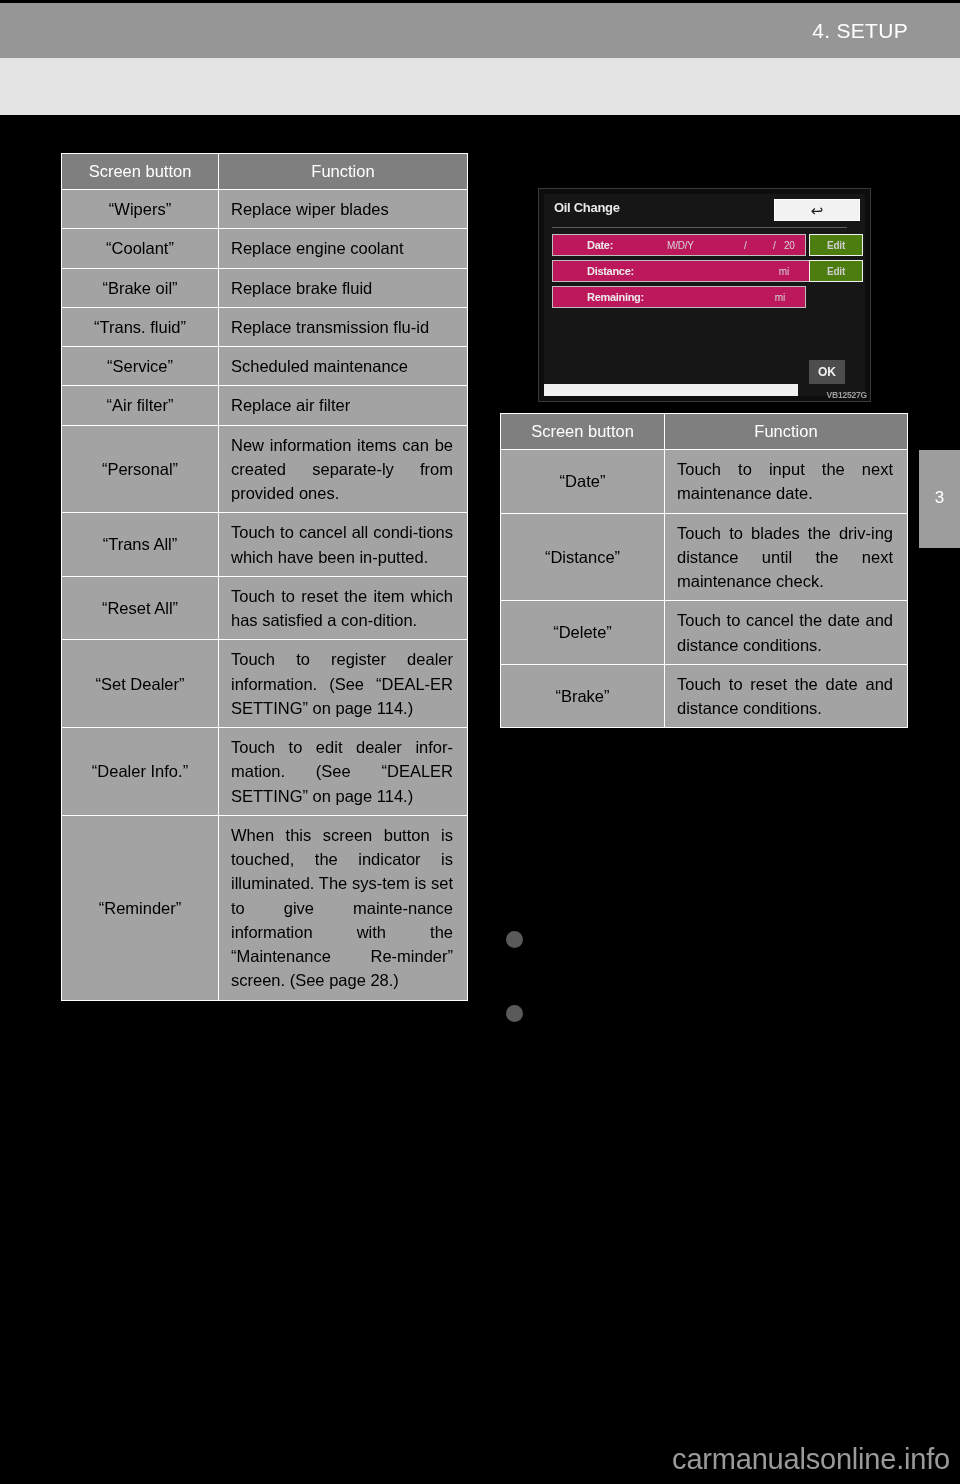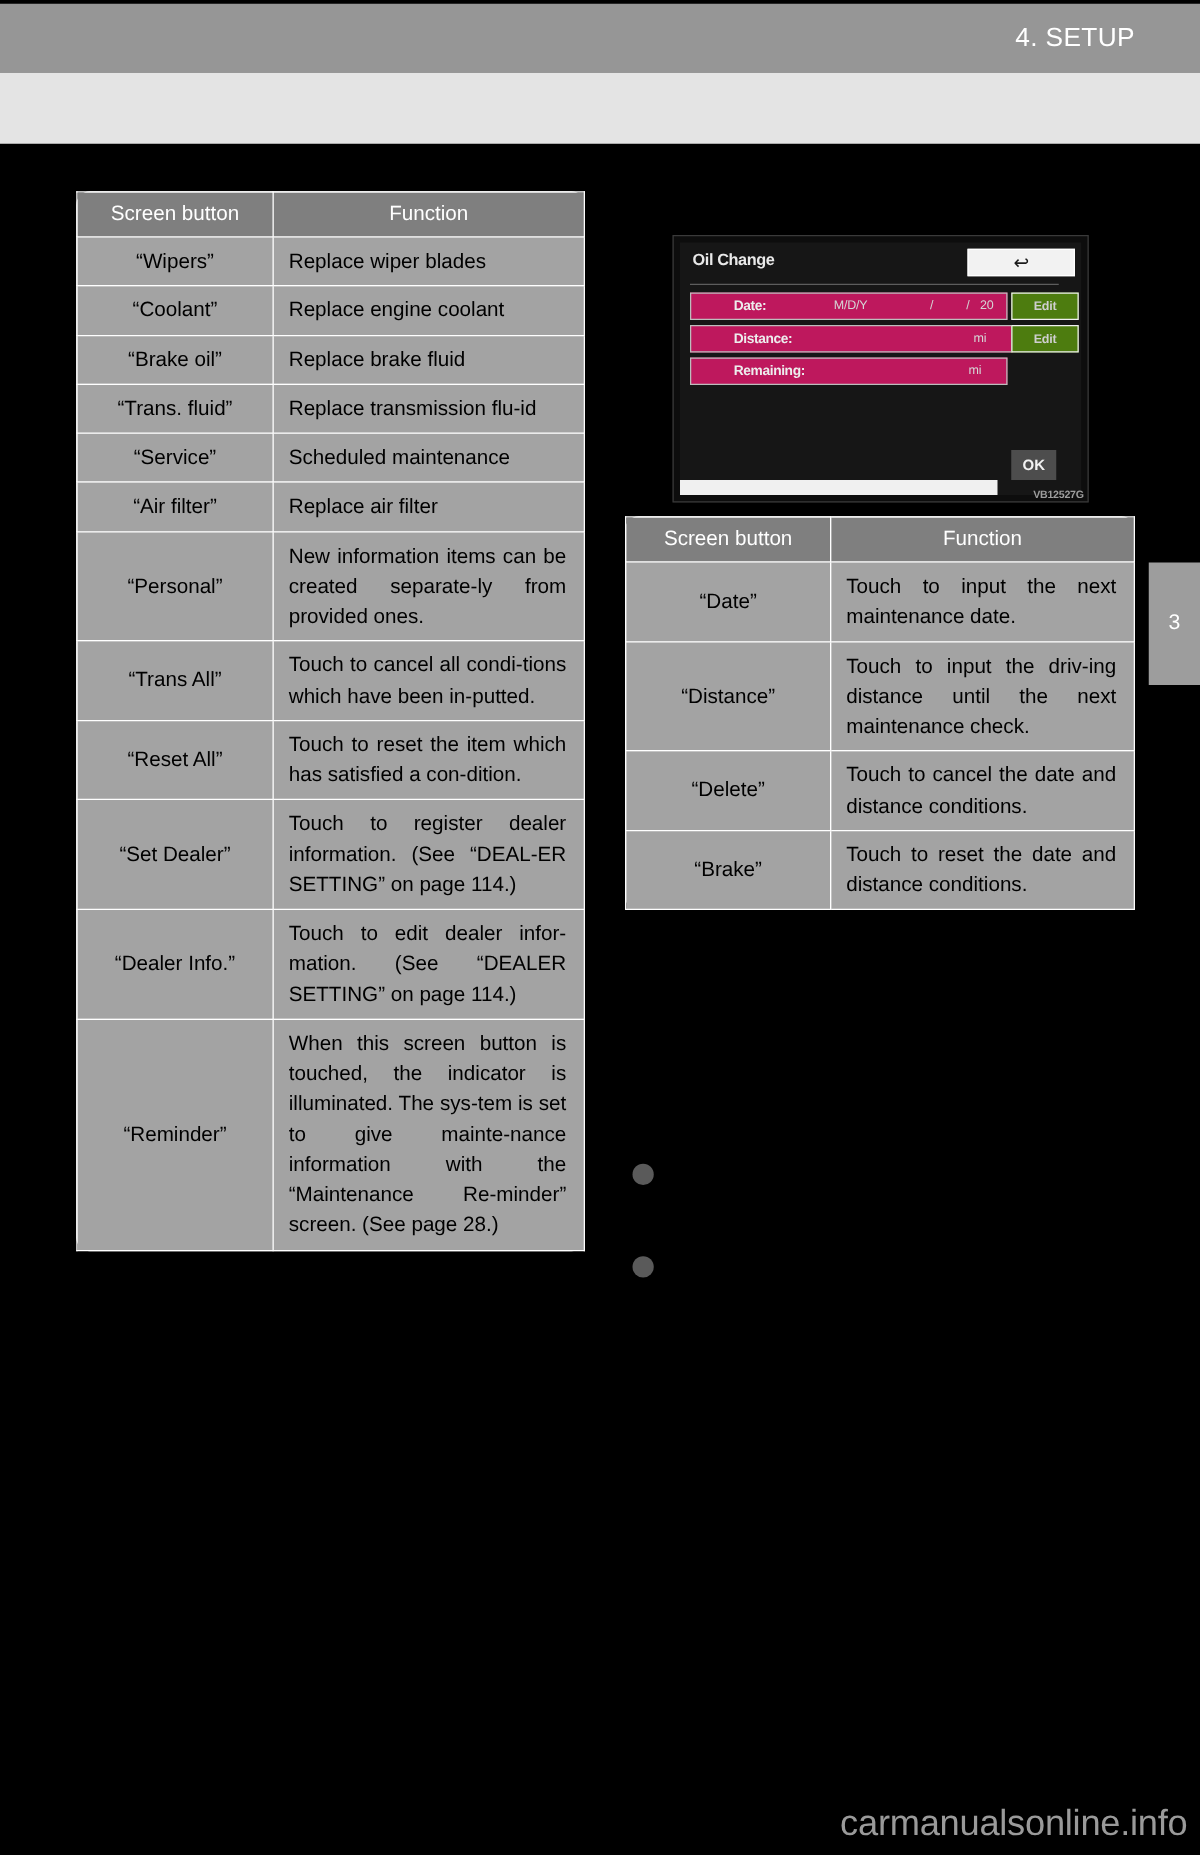--- a/index.html
+++ b/index.html
@@ -410,21 +410,21 @@
       <th>Function</th>
     </tr>
   </thead>
   <tbody id="right-table-body">
     <tr>
       <td class="btn-cell">“Date”</td>
       <td class="fn-cell">Touch to input the next maintenance date.</td>
     </tr>
     <tr>
       <td class="btn-cell">“Distance”</td>
-      <td class="fn-cell">Touch to input the driv-ing distance until the next maintenance check.</td>
+      <td class="fn-cell">Touch to blades the driv-ing distance until the next maintenance check.</td>
     </tr>
     <tr>
       <td class="btn-cell">“Delete”</td>
       <td class="fn-cell">Touch to cancel the date and distance conditions.</td>
     </tr>
     <tr>
       <td class="btn-cell">“Brake”</td>
       <td class="fn-cell">Touch to reset the date and distance conditions.</td>
     </tr>
   </tbody>

